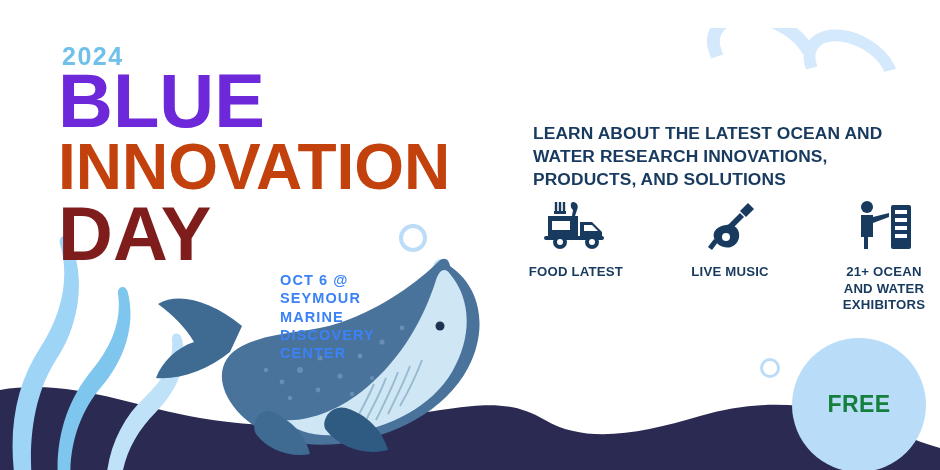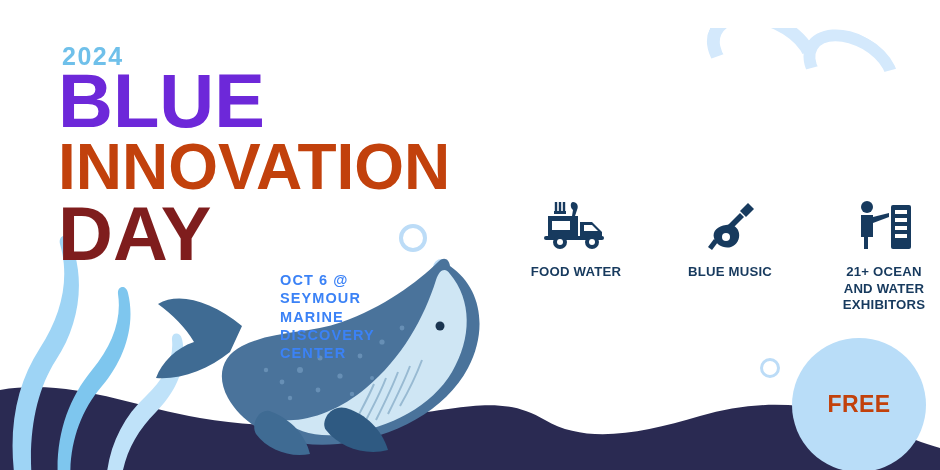--- a/index.html
+++ b/index.html
@@ -79,21 +79,21 @@
     font-size:13.2px;font-weight:bold;line-height:1.26;letter-spacing:0.2px;
   }
 
   
   .freecircle{
     position:absolute;right:14px;bottom:26px;width:134px;height:134px;
     background:#b9ddf8;border-radius:50%;
     display:flex;align-items:center;justify-content:center;
   }
   .freecircle .fx{
-    text-align:center;color:#c2410c;font-size:23px;font-weight:bold;
+    text-align:center;color:#15803d;font-size:23px;font-weight:bold;
     line-height:1.1;letter-spacing:0.4px;
   }
 </style>
 </head>
 <body>
 
 <div id="poster">
 
   <div class="wave-top-1"></div>
   <div class="wave-top-2"></div>
@@ -166,20 +166,21 @@
   <div class="year">2024</div>
 
   <div class="title">
     <span class="ln ln1">BLUE</span>
     <span class="ln ln2">INNOVATION</span>
     <span class="ln ln3">DAY</span>
   </div>
 
   <div class="datebox">OCT 6 @ SEYMOUR MARINE DISCOVERY CENTER</div>
 
+  <div class="headline">LEARN ABOUT THE LATEST OCEAN AND WATER RESEARCH INNOVATIONS, PRODUCTS, AND SOLUTIONS</div>
 
   <div class="icons">
 
     <div class="iconcell">
       <div class="glyph">
         <svg width="72" height="50" viewBox="0 0 72 50">
           <g fill="#173a5e">
             <path d="M8,16 h30 v20 h-30 z"></path>
             <path d="M40,22 h12 l10,10 v4 h-22 z"></path>
             <rect x="4" y="36" width="60" height="4" rx="2"></rect>
@@ -188,36 +189,36 @@
               <circle cx="20" cy="42" r="3" fill="#ffffff"></circle>
             <circle cx="52" cy="42" r="7"></circle>
               <circle cx="52" cy="42" r="3" fill="#ffffff"></circle>
             <rect x="12" y="21" width="18" height="9" fill="#ffffff"></rect>
             <path d="M16,2 v9 M20,2 v9 M24,2 v9" stroke="#173a5e" stroke-width="2.4" fill="none"></path>
             <path d="M14,11 h12 v3 h-12 z"></path>
             <path d="M33,2 c4,0 6,4 4,8 l-2,6 h-3 l1,-6 c-3,-2 -3,-8 0,-8 z"></path>
           </g>
         </svg>
       </div>
-      <div class="caption">FOOD WATER</div>
+      <div class="caption">FOOD LATEST</div>
     </div>
 
     <div class="iconcell">
       <div class="glyph">
         <svg width="52" height="52" viewBox="0 0 52 52">
           <g fill="#173a5e">
             <path d="M44,4 l6,6 -8,8 -6,-6 z"></path>
             <path d="M36,14 l4,4 -12,12 -4,-4 z"></path>
             <path d="M22,26 c6,-2 12,2 13,8 c1,6 -2,12 -8,14 c-7,2 -15,-2 -17,-9 c-2,-7 4,-12 12,-13 z"></path>
             <circle cx="22" cy="38" r="4" fill="#ffffff"></circle>
             <path d="M10,40 l-6,8 4,3 6,-8 z"></path>
           </g>
         </svg>
       </div>
-      <div class="caption">BLUE MUSIC</div>
+      <div class="caption">LIVE MUSIC</div>
     </div>
 
     <div class="iconcell">
       <div class="glyph">
         <svg width="62" height="52" viewBox="0 0 62 52">
           <g fill="#173a5e">
             <circle cx="14" cy="8" r="6"></circle>
             <path d="M8,16 h12 v22 h-5 v12 h-4 v-12 h-3 z"></path>
             <path d="M20,18 l16,-4 v4 l-16,6 z"></path>
             <rect x="38" y="6" width="20" height="44" rx="2"></rect>

